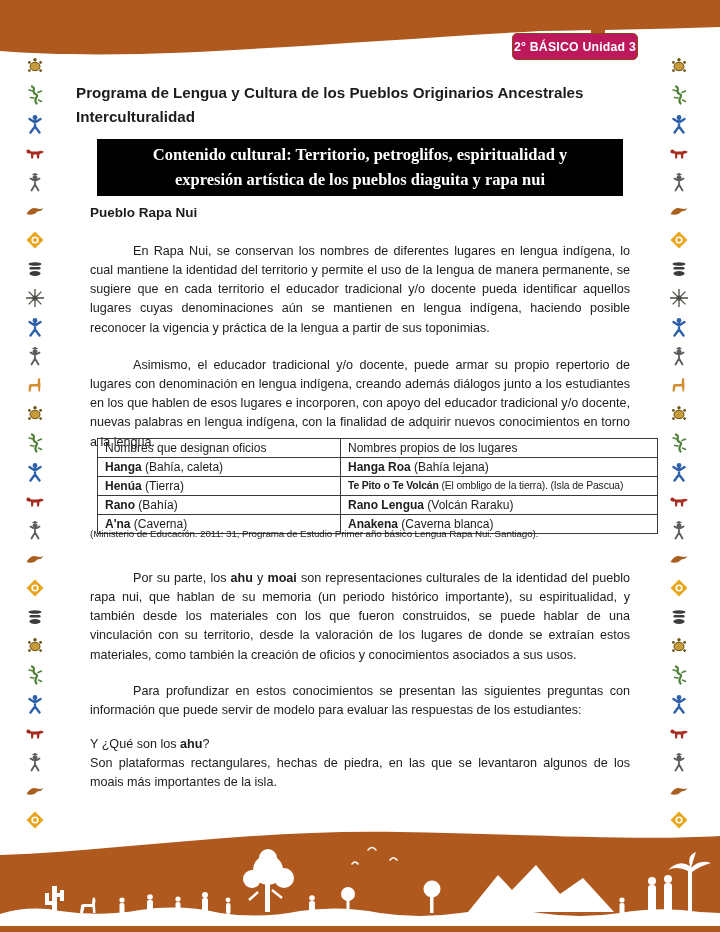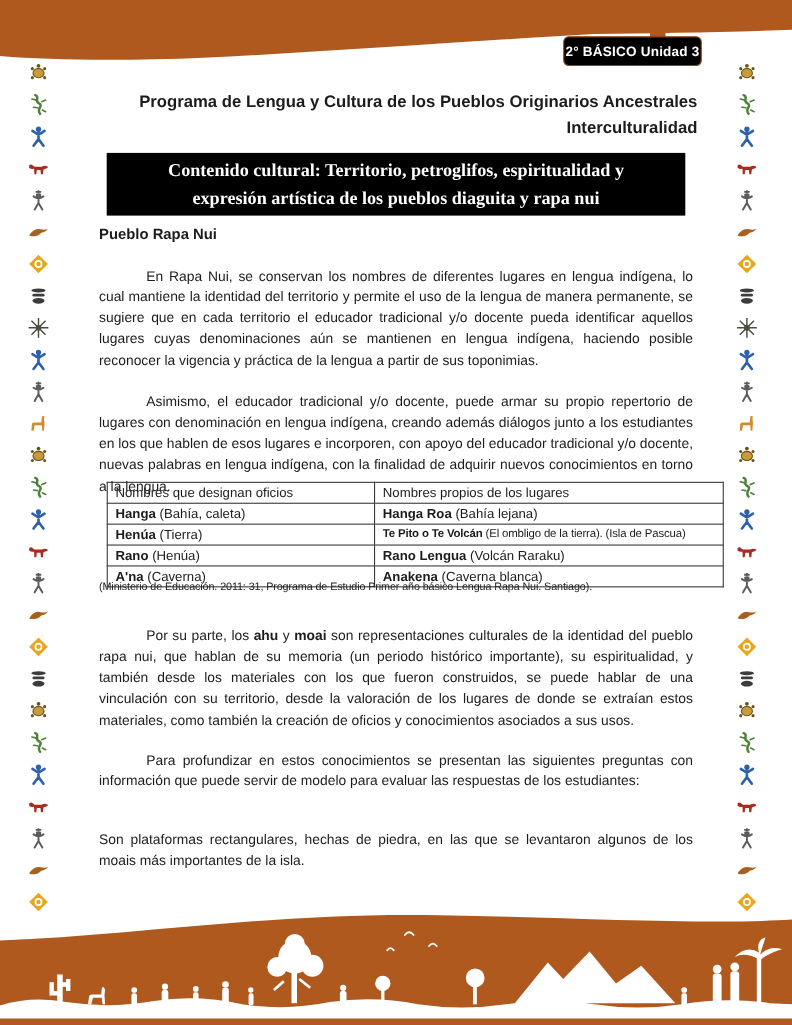--- a/index.html
+++ b/index.html
@@ -1,31 +1,31 @@
 <!DOCTYPE html>
 <html><head>
 <meta charset="utf-8">
 <style>
   html,body{margin:0;padding:0;background:#e9e9e9;}
   .page{position:relative;width:720px;height:932px;background:#fff;overflow:hidden;
         font-family:"Liberation Sans",sans-serif;color:#1c1c1c;}
   
   .top-band{position:absolute;top:0;left:0;width:720px;height:70px;}
   .unit-badge{position:absolute;top:33px;left:512px;width:124px;height:25px;
-      background:#000000;border:1px solid #8e4514;border-radius:5px;
+      background:#be185d;border:1px solid #8e4514;border-radius:5px;
       display:flex;align-items:center;justify-content:center;
       color:#fff;font-size:12.3px;font-weight:bold;letter-spacing:.2px;}
   
   .icon-strip{position:absolute;top:56px;display:flex;flex-direction:column;gap:9px;width:22px;align-items:center;}
   .icon-strip.left{left:24px;}
   .icon-strip.right{left:668px;}
   .petro-icon{width:20px;height:20px;}
   .petro-icon svg{width:20px;height:20px;display:block;}
   
-  .doc-title{position:absolute;left:94px;width:540px;text-align:right;font-weight:bold;font-size:15.2px;}
+  .doc-title{position:absolute;left:76px;width:540px;text-align:left;font-weight:bold;font-size:15.2px;}
   .title-1{top:84px;}
   .title-2{top:108px;}
   .banner{position:absolute;top:139px;left:97px;width:526px;height:57px;background:#000000;
       display:flex;flex-direction:column;align-items:center;justify-content:center;
       color:#fff;font-family:"Liberation Serif",serif;font-weight:bold;font-size:16.5px;line-height:1.5;}
   .section-heading{position:absolute;top:205px;left:90px;font-weight:bold;font-size:13.5px;}
   
   .para{position:absolute;left:90px;width:540px;font-size:12.6px;line-height:19.3px;
       text-align:justify;text-indent:43px;}
   .no-indent{text-indent:0;}
@@ -439,35 +439,36 @@
       </tr>
       <tr>
         <td class="c1"><b>Hanga</b><span> (Bahía, caleta)</span></td>
         <td class="c2"><b>Hanga Roa</b><span> (Bahía lejana)</span></td>
       </tr>
       <tr>
         <td class="c1"><b>Henúa</b><span> (Tierra)</span></td>
         <td class="c2 tight"><b>Te Pito o Te Volcán</b><span> (El ombligo de la tierra). (Isla de Pascua)</span></td>
       </tr>
       <tr>
-        <td class="c1"><b>Rano</b><span> (Henúa)</span></td>
+        <td class="c1"><b>Rano</b><span> (Bahía)</span></td>
         <td class="c2"><b>Rano Lengua</b><span> (Volcán Raraku)</span></td>
       </tr>
       <tr>
         <td class="c1"><b>A'na</b><span> (Caverna)</span></td>
         <td class="c2"><b>Anakena</b><span> (Caverna blanca)</span></td>
       </tr>
     </tbody>
   </table>
   <div class="citation">(Ministerio de Educación. 2011: 31, Programa de Estudio Primer año básico Lengua Rapa Nui. Santiago).</div>
 
   <p class="para" id="p3"><span>Por su parte, los </span><b>ahu</b><span> y </span><b>moai</b><span> son representaciones culturales de la identidad del pueblo rapa nui, que hablan de su memoria (un periodo histórico importante), su espiritualidad, y también desde los materiales con los que fueron construidos, se puede hablar de una vinculación con su territorio, desde la valoración de los lugares de donde se extraían estos materiales, como también la creación de oficios y conocimientos asociados a sus usos.</span></p>
 
   <p class="para" id="p4">Para profundizar en estos conocimientos se presentan las siguientes preguntas con información que puede servir de modelo para evaluar las respuestas de los estudiantes:</p>
 
+  <p class="para no-indent" id="question"><span>Y ¿Qué son los </span><b>ahu</b><span>?</span></p>
 
   <p class="para no-indent" id="answer">Son plataformas rectangulares, hechas de piedra, en las que se levantaron algunos de los moais más importantes de la isla.</p>
 
   <svg class="footer-art" viewBox="0 0 720 112" aria-hidden="true">
     <path d="M0 35 C120 31 250 9 400 12 C520 14 640 21 720 16 L720 112 H0 Z" fill="#b0591e"></path>
     <path d="M0 94 Q30 85 60 91 Q100 97 140 90 Q180 84 220 93 Q260 99 300 91 Q340 85 380 93 Q420 99 460 93 Q500 86 540 93 Q580 99 620 93 Q660 86 700 92 L720 93 V106 H0 Z" fill="#fff"></path>
     <g fill="#fff">
       <circle cx="268" cy="50" r="15"></circle>
         <circle cx="252" cy="59" r="9"></circle>
         <circle cx="284" cy="58" r="10"></circle>

